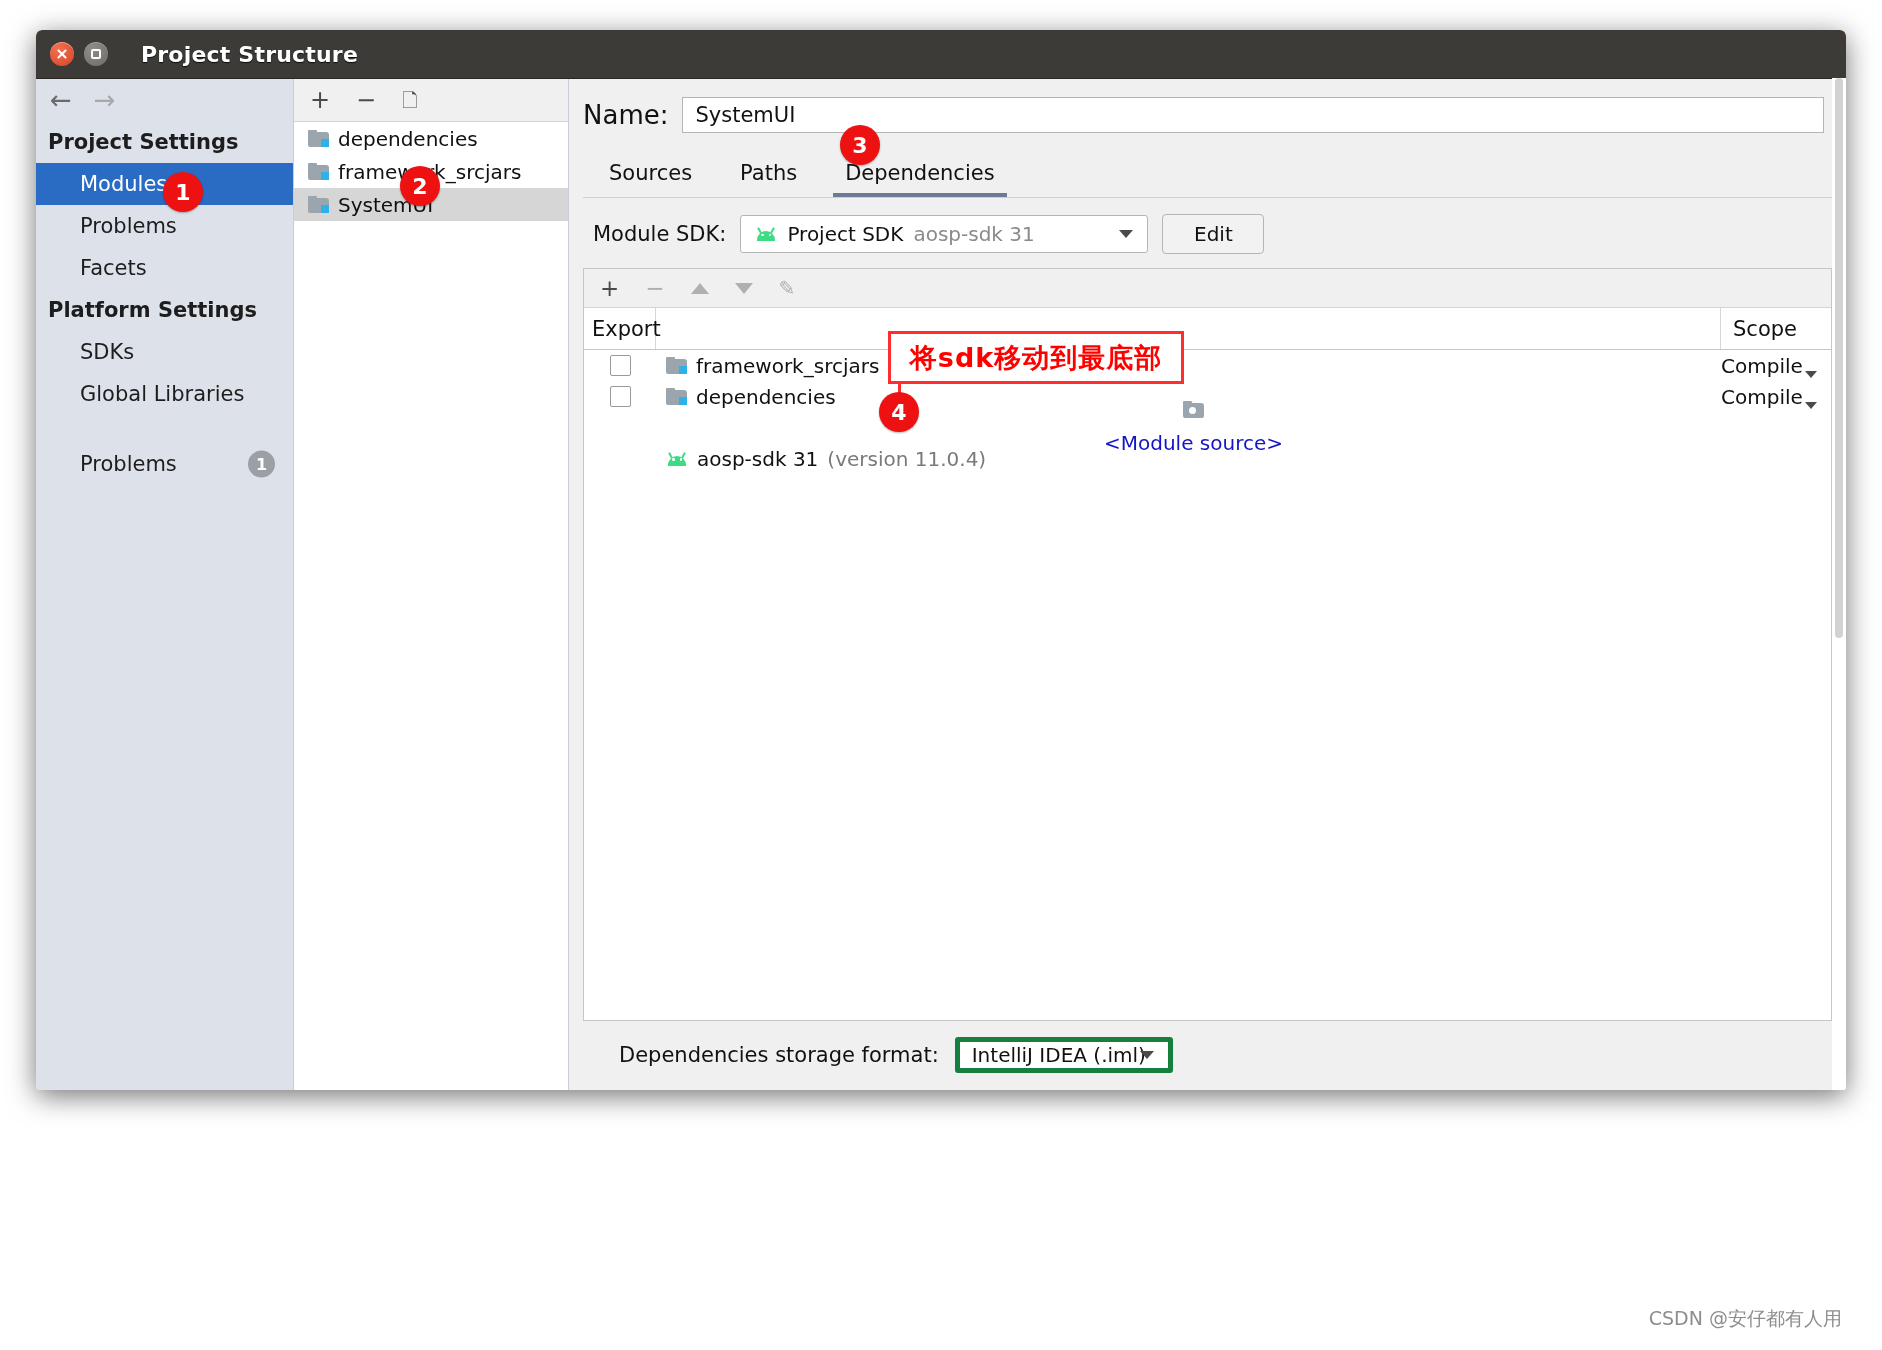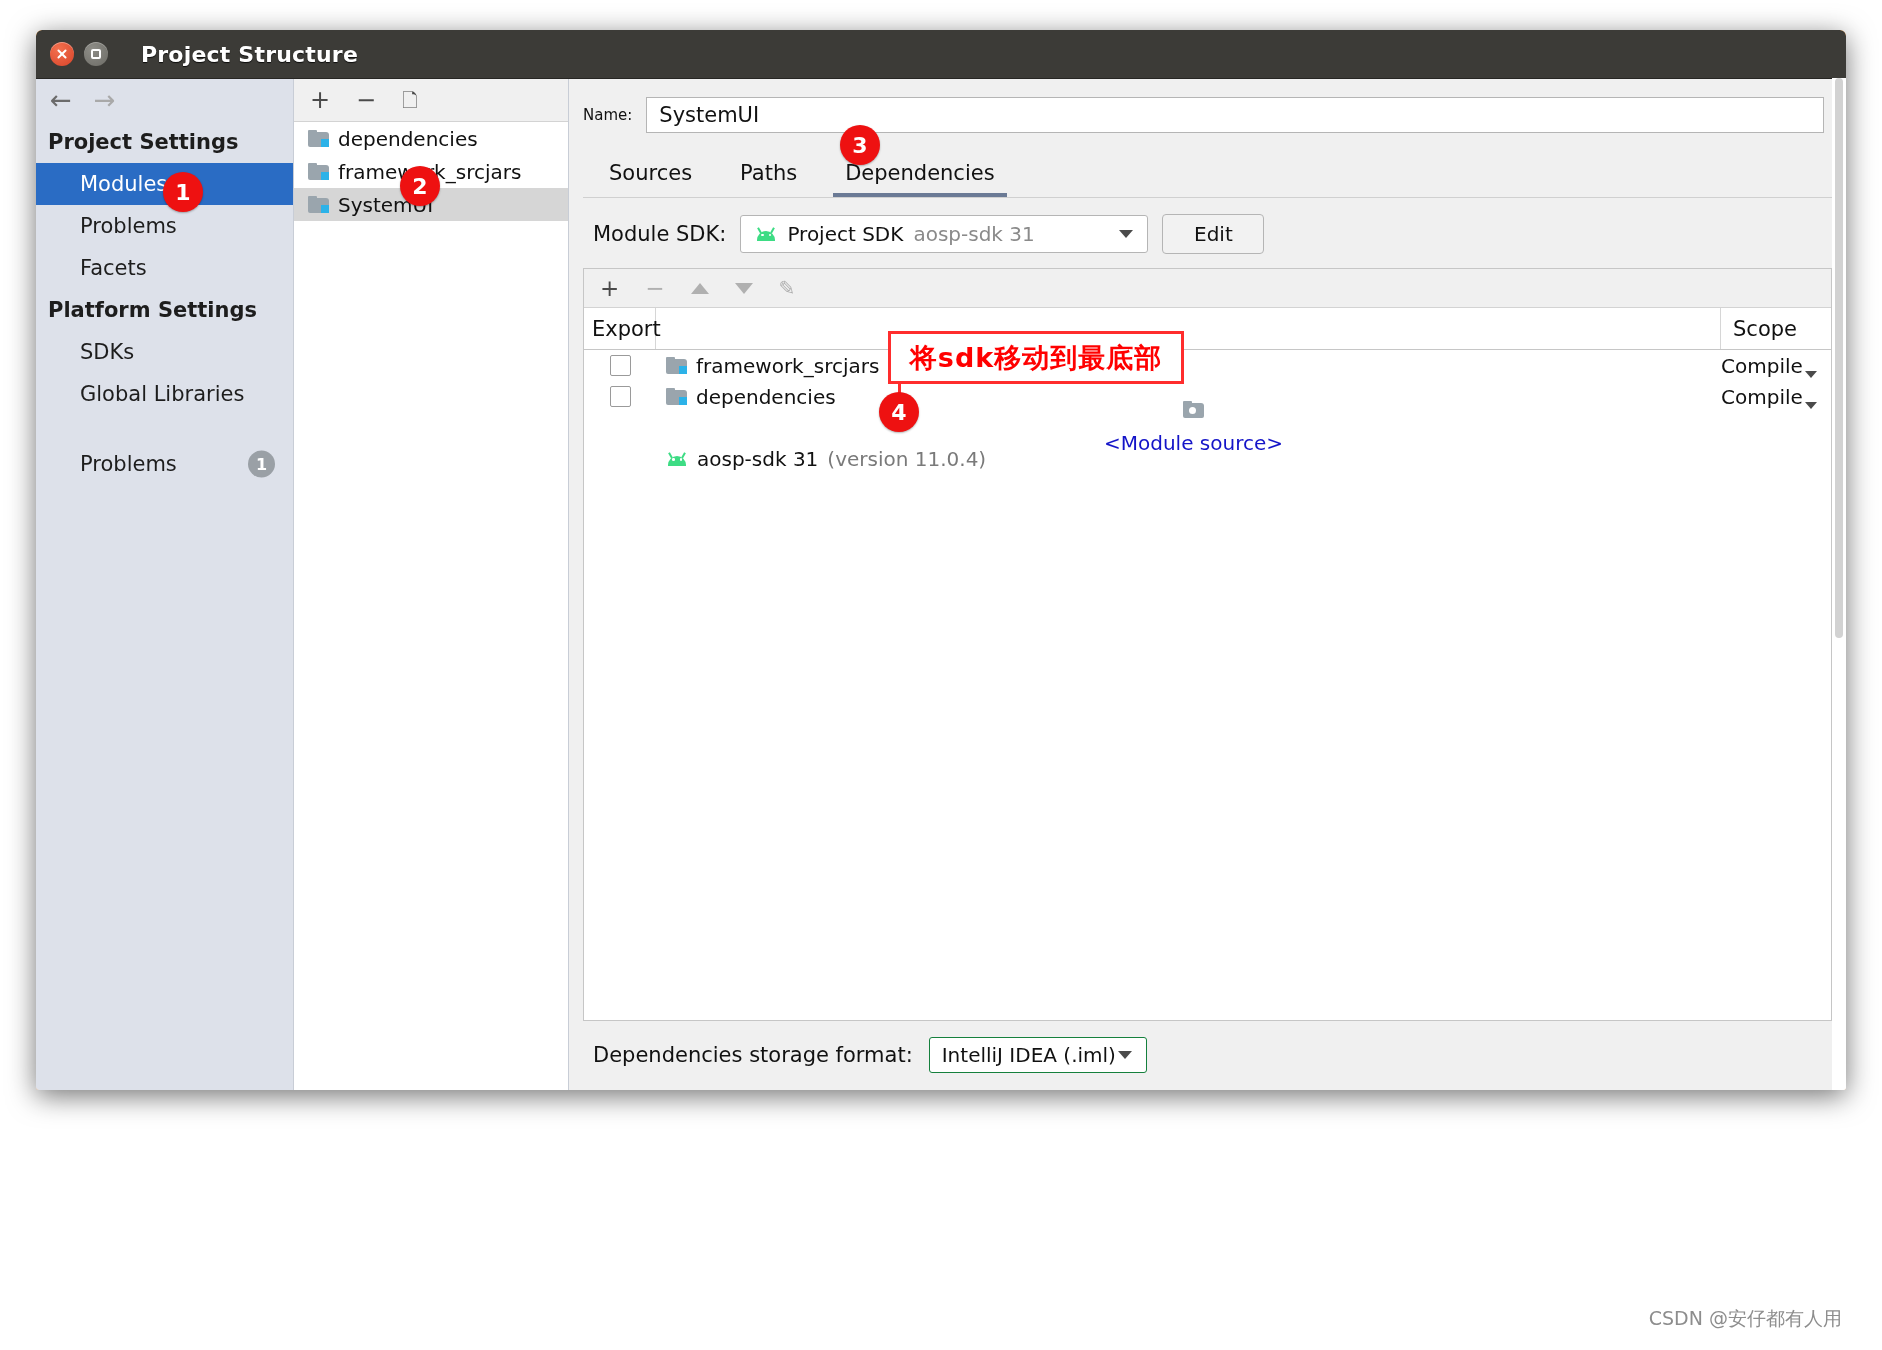--- a/index.html
+++ b/index.html
@@ -97,21 +97,21 @@
      background:#3ddc84;border-radius:9px 9px 0 0;}
   .aicon .ear1,.aicon .ear2{position:absolute;width:2px;height:6px;background:#3ddc84;top:0;transform-origin:bottom;}
   .aicon .ear1{left:5px;transform:rotate(-30deg);}
   .aicon .ear2{right:5px;transform:rotate(30deg);}
   .aicon .eye1,.aicon .eye2{position:absolute;width:2.5px;height:2.5px;background:#ffffff;border-radius:50%;bottom:5px;}
   .aicon .eye1{left:6px;}
   .aicon .eye2{right:6px;}
   
   .right{flex:1;background:#f0f0f0;display:flex;flex-direction:column;position:relative;}
   .namerow{display:flex;align-items:center;padding:18px 22px 10px 14px;gap:14px;}
-  .namelabel{font-size:15px;color:#111;}
+  .namelabel{font-size:26px;color:#111;}
   .nameinput{
     flex:1;height:36px;background:#fff;border:1px solid #b5b5b5;
     font-size:21px;color:#111;display:flex;align-items:center;padding-left:12px;
     box-sizing:border-box;
   }
   .tabs{display:flex;gap:0;padding-left:16px;margin-top:8px;position:relative;}
   .tab{
     font-size:21px;color:#111;padding:10px 24px 12px 24px;position:relative;cursor:default;
   }
   .tab.active:after{
@@ -165,23 +165,23 @@
   .td-name.link{color:#1414c8;flex-direction:column;}
   .td-scope{width:110px;display:flex;align-items:flex-end;justify-content:space-between;padding-right:14px;box-sizing:border-box;}
   .scope-caret{
     width:0;height:0;border-left:6px solid transparent;border-right:6px solid transparent;
     border-top:7px solid #4a4a4a;
   }
   .vtag{color:#7a7a7a;}
   .storagerow{
     display:flex;align-items:center;gap:16px;padding:16px 0 18px 10px;
   }
-  .storagelabel{font-size:21px;color:#111;}
+  .storagelabel{font-size:21px;color:#111;margin-left:26px;}
   .storagecombo{
-    width:218px;height:36px;background:#fff;border:1px solid #15803d;border-radius:3px;
+    width:218px;height:36px;background:#fff;border:5px solid #15803d;border-radius:3px;
     display:flex;align-items:center;padding-left:12px;box-sizing:border-box;position:relative;
     font-size:20px;color:#111;
   }
   
   .vscroll{
     position:absolute;right:0;top:48px;width:14px;bottom:0;background:#ffffff;
   }
   .vscroll .thumb{position:absolute;top:0;left:3px;width:8px;height:560px;background:#d2d2d2;border-radius:4px;}
   
   .badge{

